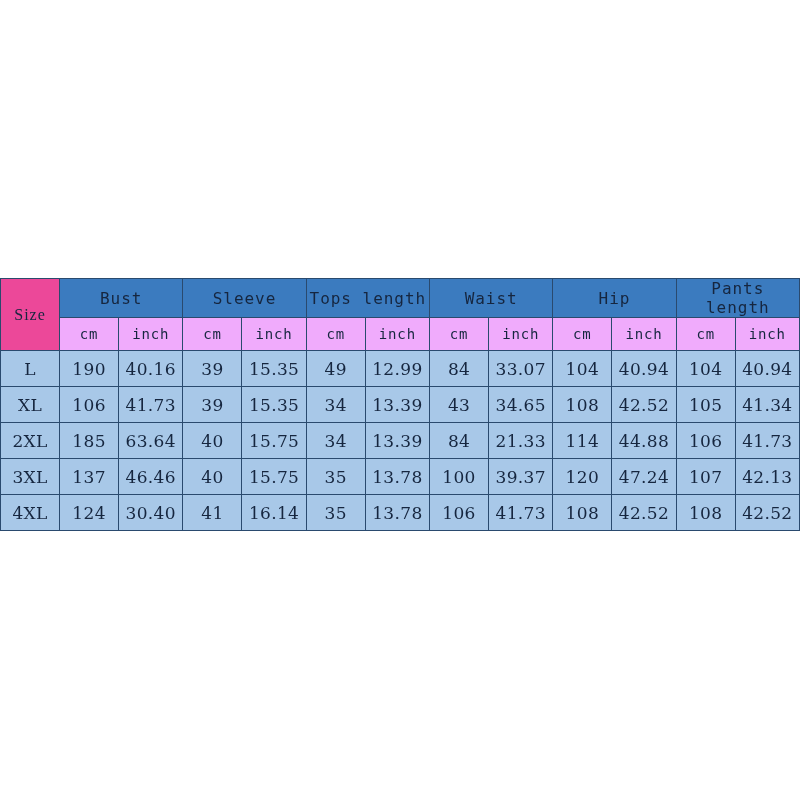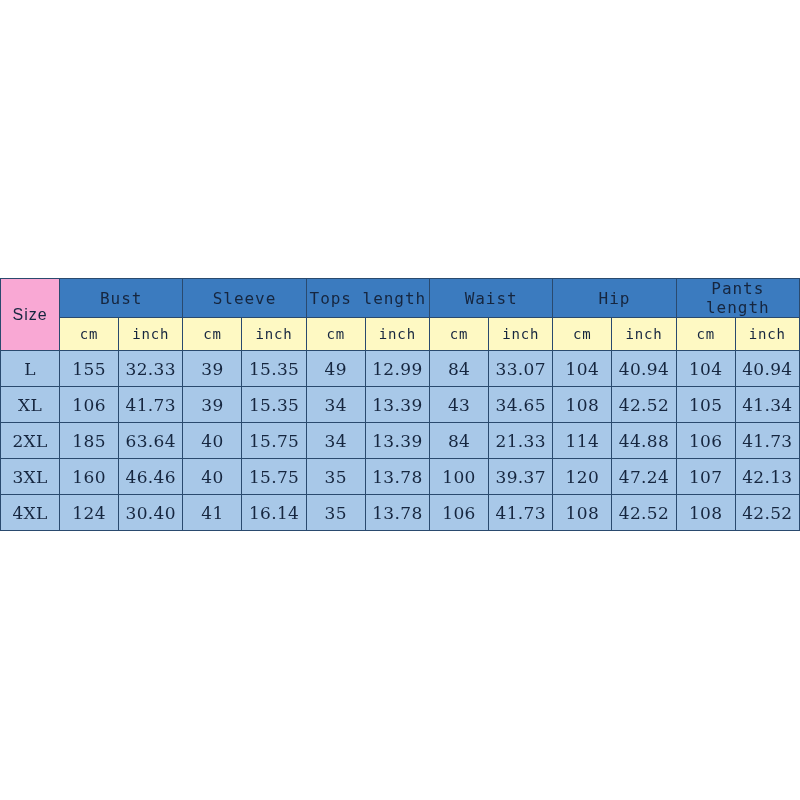--- a/index.html
+++ b/index.html
@@ -46,28 +46,28 @@
   tr.group-row th.group-cell {
     background: #3b7bbf;
     height: 36px;
     font-size: 16px;
     font-family: "DejaVu Sans Mono", "Liberation Mono", monospace;
     margin-top: 27px;
   }
 
   
   th.size-cell {
-    background: #f9a8d4;
+    background: #ec4899;
     font-size: 16px;
-    font-family: Liberation Sans, sans-serif;
+    font-family: Liberation Serif, serif;
   }
 
   
   tr.unit-row th.unit-cell {
-    background: #fef9c3;
+    background: #f0abfc;
     height: 32px;
     font-size: 14px;
     font-family: "DejaVu Sans Mono", "Liberation Mono", monospace;
   }
 
   
   tr.data-row td {
     background: #a8c8e8;
     height: 35px;
     font-size: 17px;
@@ -125,22 +125,22 @@
         <th class="unit-cell">inch</th>
         <th class="unit-cell">cm</th>
         <th class="unit-cell">inch</th>
         <th class="unit-cell">cm</th>
         <th class="unit-cell">inch</th>
       </tr>
     </thead>
     <tbody>
       <tr class="data-row">
         <td class="size-label">L</td>
-        <td>155</td>
-        <td>32.33</td>
+        <td>190</td>
+        <td>40.16</td>
         <td>39</td>
         <td>15.35</td>
         <td>49</td>
         <td>12.99</td>
         <td>84</td>
         <td>33.07</td>
         <td>104</td>
         <td>40.94</td>
         <td>104</td>
         <td>40.94</td>
@@ -170,21 +170,21 @@
         <td>13.39</td>
         <td>84</td>
         <td>21.33</td>
         <td>114</td>
         <td>44.88</td>
         <td>106</td>
         <td>41.73</td>
       </tr>
       <tr class="data-row">
         <td class="size-label">3XL</td>
-        <td>160</td>
+        <td>137</td>
         <td>46.46</td>
         <td>40</td>
         <td>15.75</td>
         <td>35</td>
         <td>13.78</td>
         <td>100</td>
         <td>39.37</td>
         <td>120</td>
         <td>47.24</td>
         <td>107</td>

